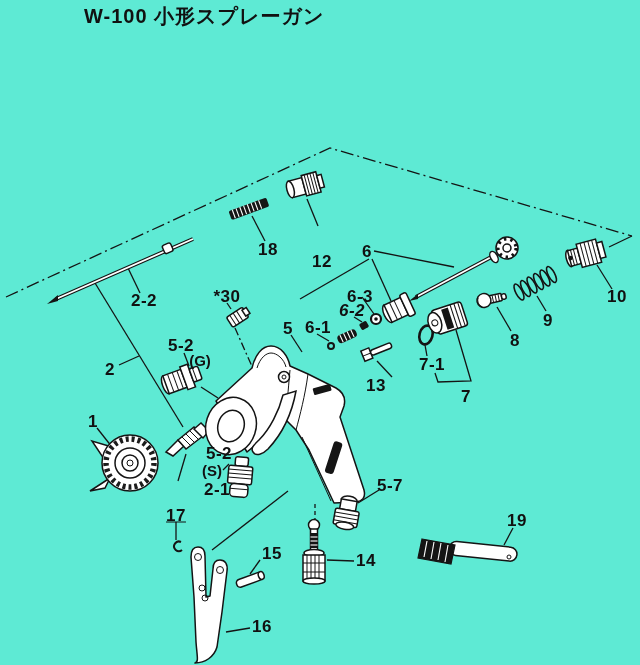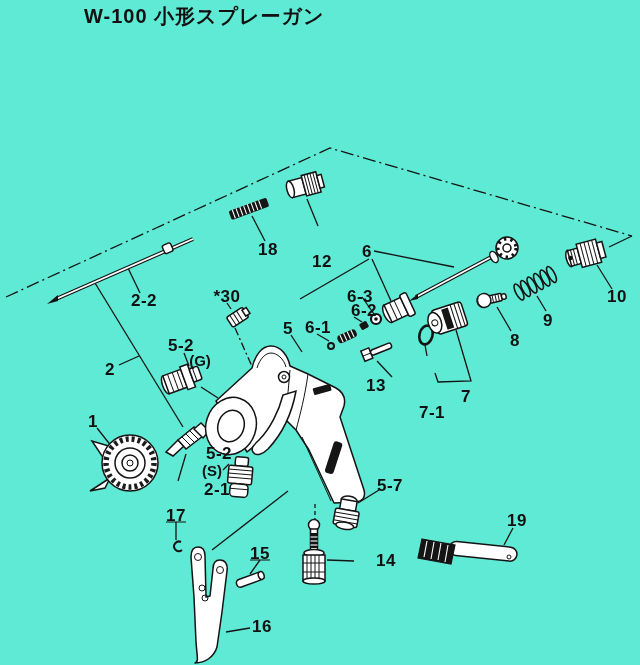--- a/index.html
+++ b/index.html
@@ -328,30 +328,30 @@
       <span class="callout" style="left: 176px; top: 489px; margin-left: 41px;">2-1</span>
       <span class="callout" style="left: 144px; top: 300px;">2-2</span>
       <span class="callout" style="left: 288px; top: 328px;">5</span>
       <span class="callout" style="left: 390px; top: 485px;">5-7</span>
       <span class="callout" style="left: 181px; top: 345px;">5-2</span>
       <span class="callout small" style="left: 200px; top: 360px;">(G)</span>
       <span class="callout" style="left: 219px; top: 453px;">5-2</span>
       <span class="callout small" style="left: 212px; top: 470px;">(S)</span>
       <span class="callout" style="left: 367px; top: 251px;">6</span>
       <span class="callout" style="left: 318px; top: 327px;">6-1</span>
-      <span class="callout" style="left: 364px; top: 310px;">6-2</span>
+      <span class="callout" style="left: 352px; top: 310px; font-style: italic;">6-2</span>
       <span class="callout" style="left: 360px; top: 290px; margin-top: 6px;">6-3</span>
       <span class="callout" style="left: 466px; top: 396px;">7</span>
-      <span class="callout" style="left: 432px; top: 364px; margin-top: 48px;">7-1</span>
+      <span class="callout" style="left: 432px; top: 364px;">7-1</span>
       <span class="callout" style="left: 515px; top: 340px;">8</span>
       <span class="callout" style="left: 548px; top: 320px;">9</span>
       <span class="callout" style="left: 617px; top: 296px;">10</span>
       <span class="callout" style="left: 268px; top: 249px;">18</span>
       <span class="callout" style="left: 322px; top: 234px; margin-top: 27px;">12</span>
       <span class="callout" style="left: 376px; top: 385px;">13</span>
-      <span class="callout" style="left: 386px; top: 560px;">14</span>
-      <span class="callout" style="left: 260px; top: 553px; text-decoration: underline;">15</span>
+      <span class="callout" style="left: 366px; top: 560px;">14</span>
+      <span class="callout" style="left: 272px; top: 553px;">15</span>
       <span class="callout" style="left: 262px; top: 626px;">16</span>
       <span class="callout" style="left: 176px; top: 515px; text-decoration: underline;">17</span>
       <span class="callout" style="left: 517px; top: 520px;">19</span>
       <span class="callout" style="left: 227px; top: 296px;">*30</span>
     </div>
 </div>
 
 </body></html>

